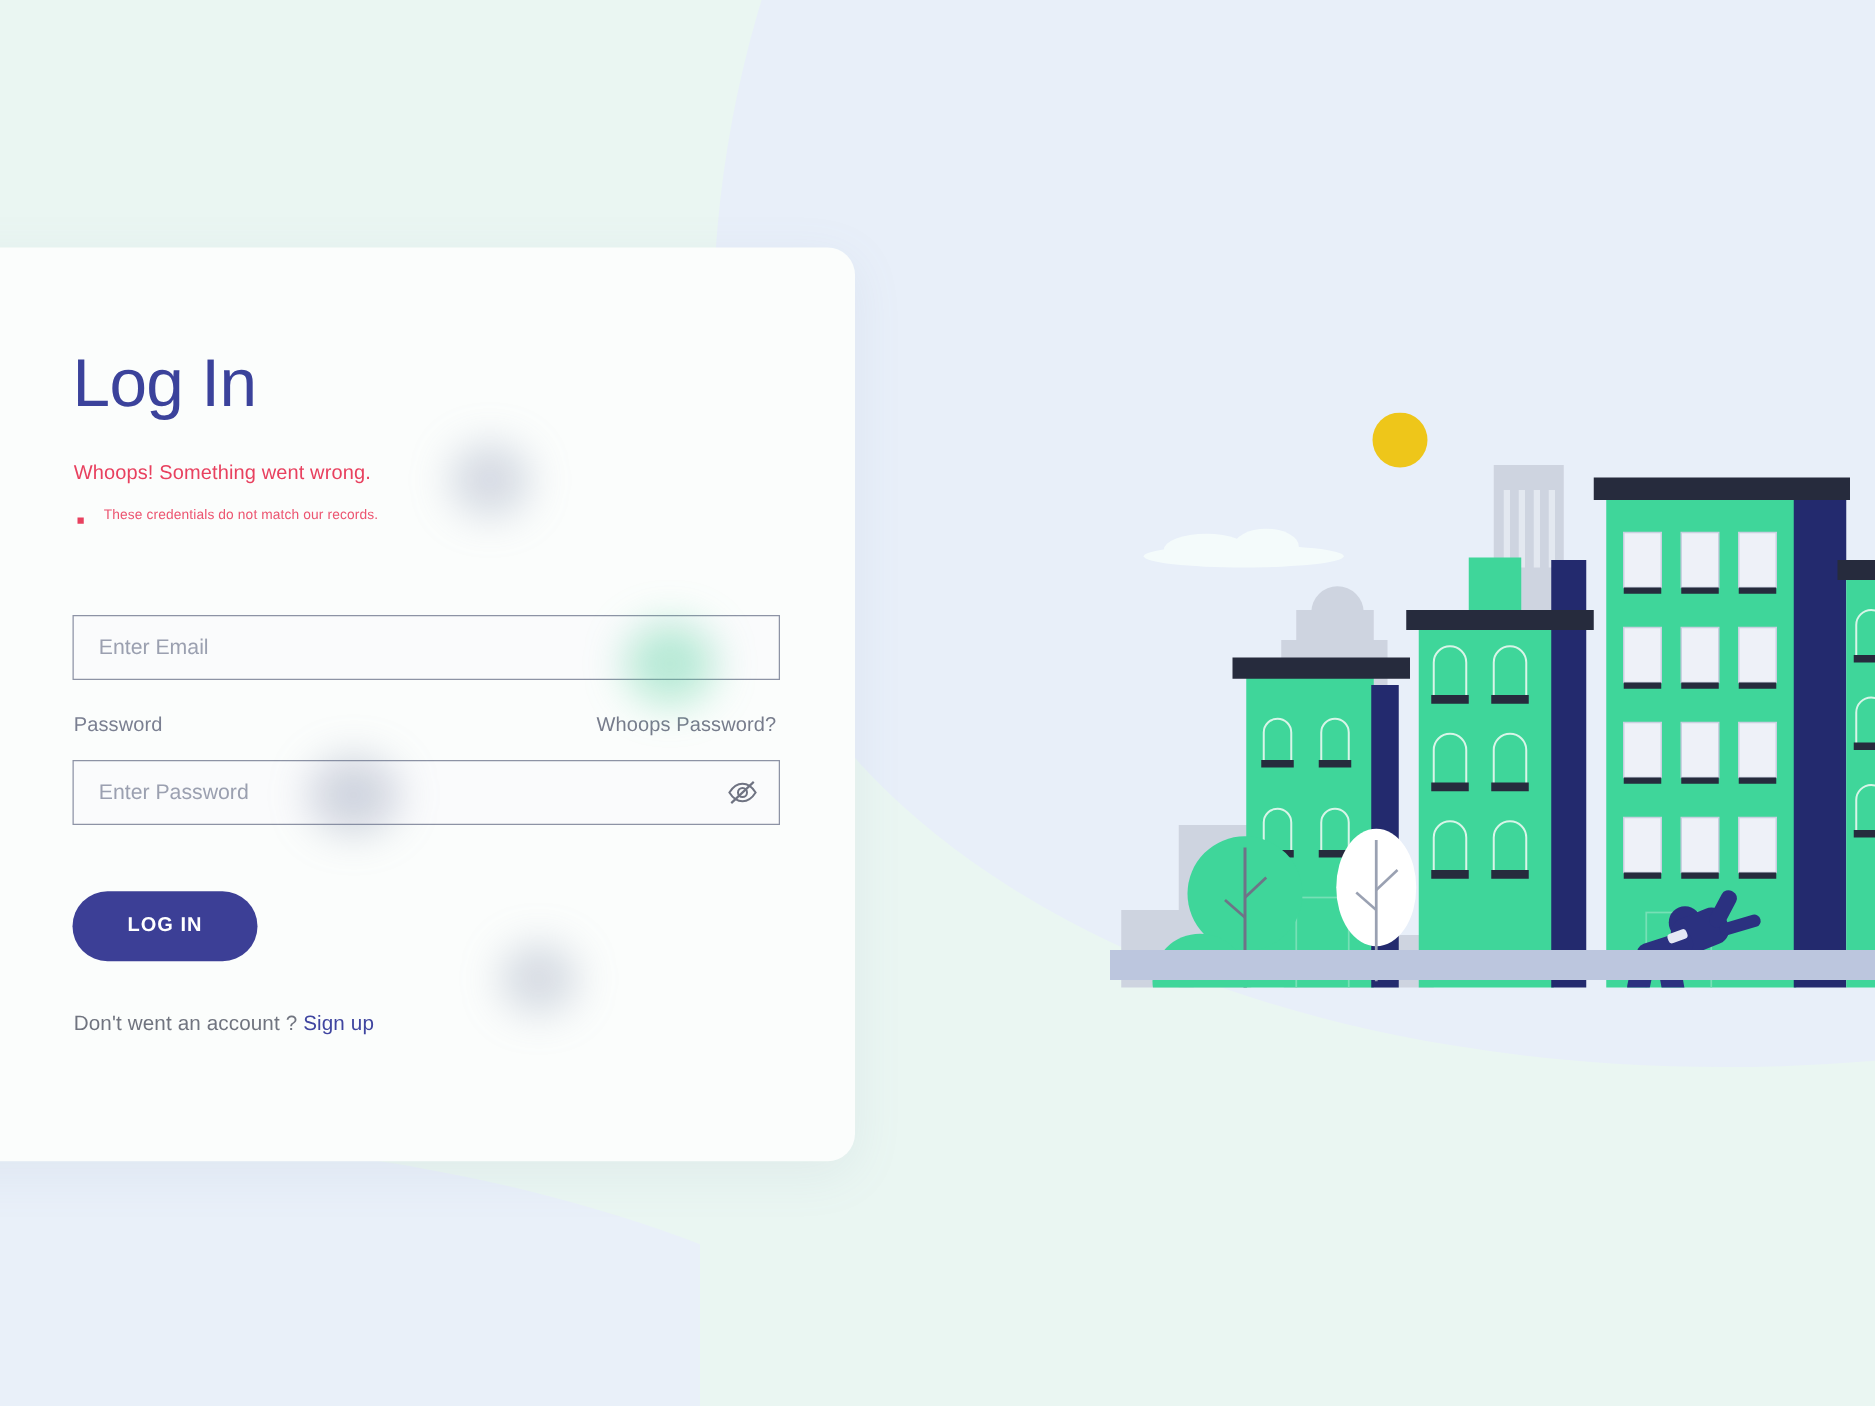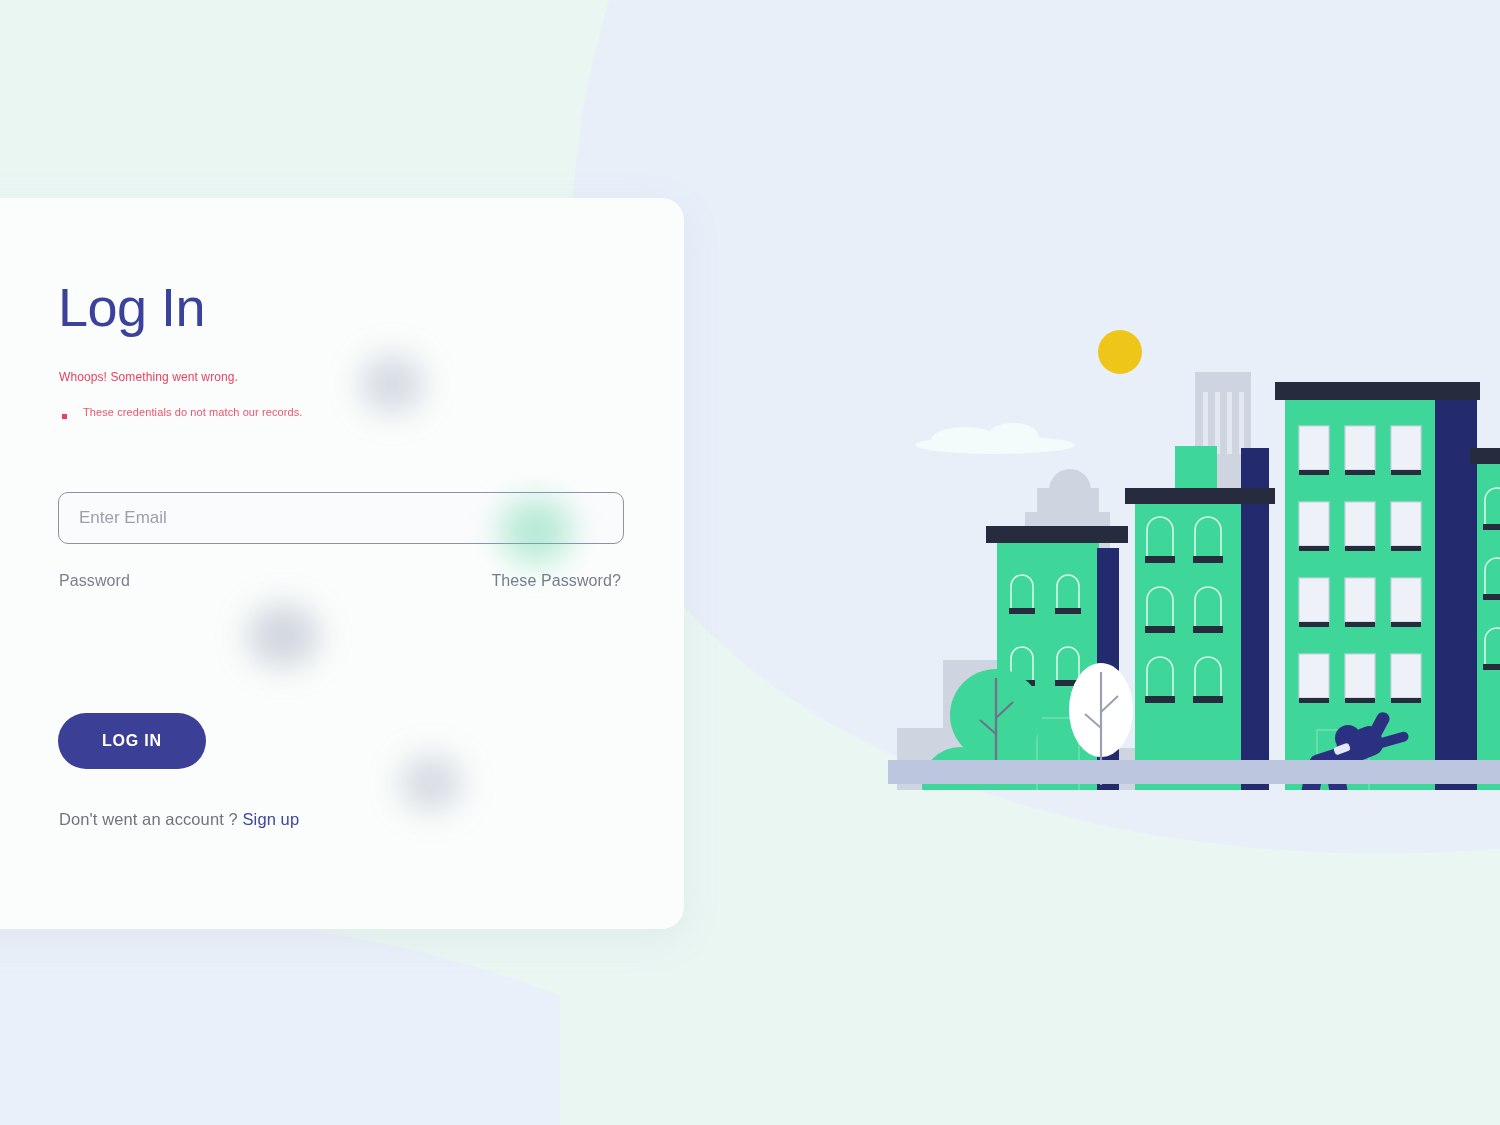--- a/index.html
+++ b/index.html
@@ -88,21 +88,21 @@
     font-weight: 400;
     letter-spacing: -0.5px;
     color: #3b429b;
     line-height: 1;
   }
 
   .error-head {
     position: absolute;
     left: 1px;
     top: 172px;
-    font-size: 12px;
+    font-size: 16px;
     color: #e8415f;
     letter-spacing: 0.1px;
   }
   .error-list {
     position: absolute;
     left: 1px;
     top: 208px;
     margin: 0;
     padding: 0;
     list-style: none;
@@ -151,21 +151,21 @@
     height: 52px;
   }
   .wrap-email { top: 294px; }
   .wrap-password { top: 410px; }
 
   .text-input {
     box-sizing: border-box;
     width: 100%;
     height: 52px;
     border: 1.5px solid #8d93a5;
-    border-radius: 10px;
+    border-radius: 0;
     background: #fafbfc;
     padding: 0 20px;
     font-family: "Liberation Sans", sans-serif;
     font-size: 17px;
     color: #3b3f50;
     outline: none;
   }
   .text-input::placeholder {
     color: #9ba0b0;
   }
@@ -256,22 +256,32 @@
       <ul class="error-list">
         <li class="error-item">These credentials do not match our records.</li>
       </ul>
 
       <label class="field-label label-email">Email</label>
       <div class="input-wrap wrap-email">
         <input class="text-input" type="email" placeholder="Enter Email" style="">
       </div>
 
       <label class="field-label label-password">Password</label>
-      <a class="forgot-link">These Password?</a>
-
+      <a class="forgot-link">Whoops Password?</a>
+
+      <div class="input-wrap wrap-password">
+        <input class="text-input" type="password" placeholder="Enter Password" style="">
+        <button class="eye-toggle">
+          <svg width="26" height="24" viewBox="0 0 26 24" fill="none" aria-hidden="true">
+            <path d="M2.5 12 C5.5 7.2, 9.4 5, 13 5 C16.6 5, 20.5 7.2, 23.5 12 C20.5 16.8, 16.6 19, 13 19 C9.4 19, 5.5 16.8, 2.5 12 Z" stroke="#6f7382" stroke-width="1.6" fill="none"></path>
+            <circle cx="13" cy="12" r="3.6" stroke="#6f7382" stroke-width="1.6" fill="none"></circle>
+            <line x1="4" y1="20.5" x2="22" y2="3.5" stroke="#6f7382" stroke-width="1.7"></line>
+          </svg>
+        </button>
+      </div>
 
       <button class="login-button">LOG IN</button>
 
       <div class="signup-row">
         <span>Don't went an account ?</span>
         <a class="signup-link">Sign up</a>
       </div>
 
     </div>
   </div>

